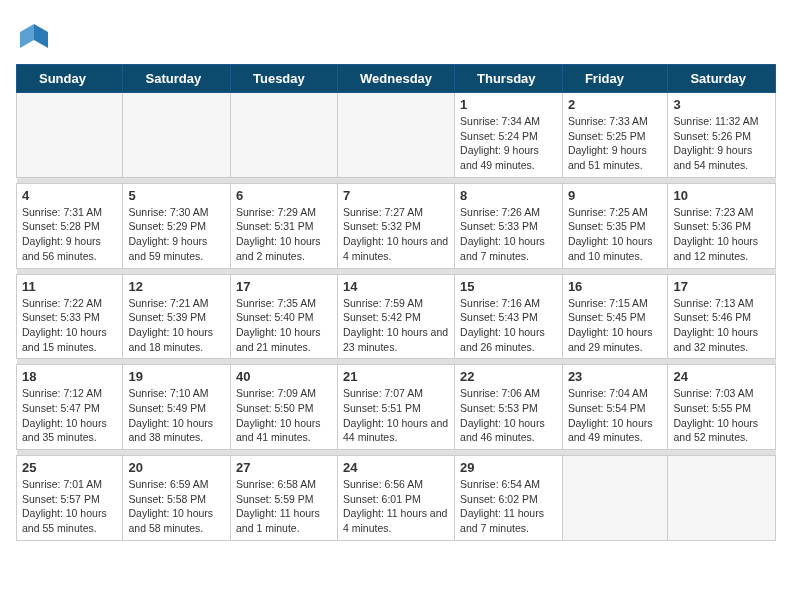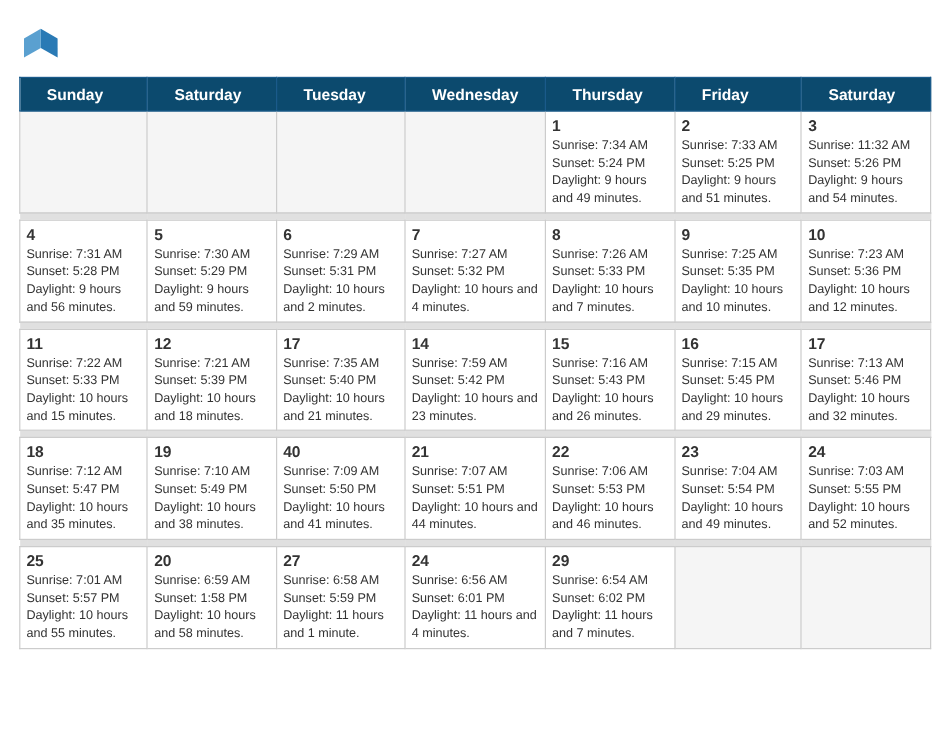--- a/index.html
+++ b/index.html
@@ -354,21 +354,21 @@
         <td>
           <span class="day-num">25</span>
           <div class="day-detail">Sunrise: 7:01 AM
 Sunset: 5:57 PM
 Daylight: 10 hours
 and 55 minutes.</div>
         </td>
         <td>
           <span class="day-num">20</span>
           <div class="day-detail">Sunrise: 6:59 AM
-Sunset: 1:58 PM
+Sunset: 5:58 PM
 Daylight: 10 hours
 and 58 minutes.</div>
         </td>
         <td>
           <span class="day-num">27</span>
           <div class="day-detail">Sunrise: 6:58 AM
 Sunset: 5:59 PM
 Daylight: 11 hours
 and 1 minute.</div>
         </td>

